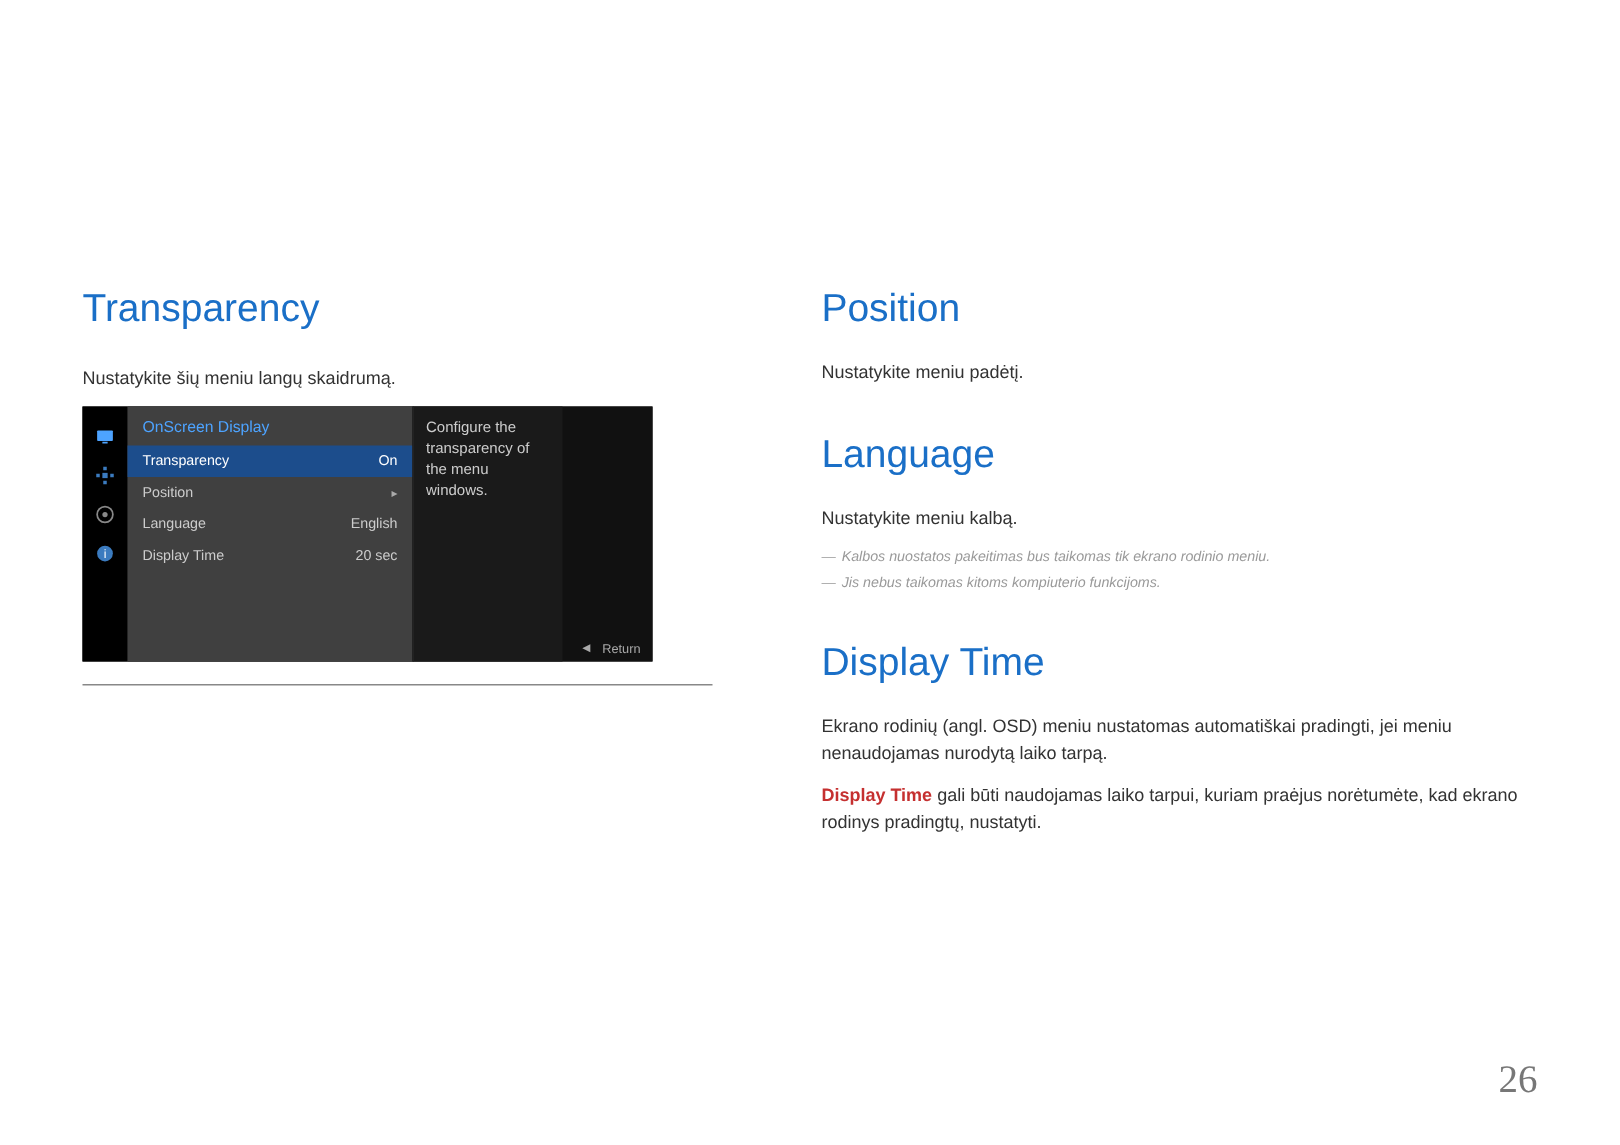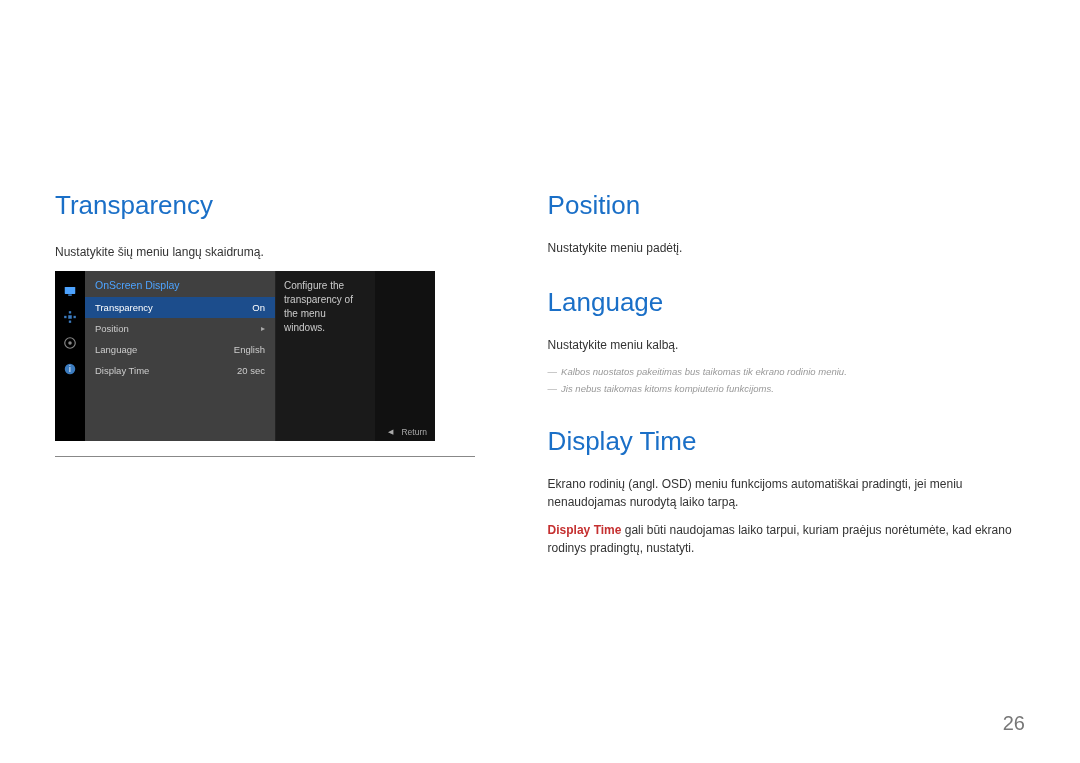--- a/index.html
+++ b/index.html
@@ -116,23 +116,24 @@
   .hr-line {
     border: none;
     border-top: 1px solid #888;
     margin: 15px 0 8px 0;
     width: 420px;
   }
   .page-num {
     position: absolute;
     right: 55px;
     bottom: 28px;
-    font-size: 20px;
+    font-size: 26px;
     color: #777;
     font-weight: 300;
+    font-family: Liberation Serif, serif;
   }
   .section { margin-bottom: 30px; }
 </style>
 </head>
 <body>
 
 <div class="page">
   <div class="col-left">
     <h1>Transparency</h1>
     <p class="body-text">Nustatykite šių meniu langų skaidrumą.</p>
@@ -208,19 +209,19 @@
 
     <div class="section">
       <h1>Language</h1>
       <p class="body-text">Nustatykite meniu kalbą.</p>
       <p class="note"><span class="dash">―</span><span>Kalbos nuostatos pakeitimas bus taikomas tik ekrano rodinio meniu.</span></p>
       <p class="note"><span class="dash">―</span><span>Jis nebus taikomas kitoms kompiuterio funkcijoms.</span></p>
     </div>
 
     <div class="section">
       <h1>Display Time</h1>
-      <p class="body-text">Ekrano rodinių (angl. OSD) meniu funkcijoms automatiškai pradingti, jei meniu nenaudojamas nurodytą laiko tarpą.</p>
+      <p class="body-text">Ekrano rodinių (angl. OSD) meniu nustatomas automatiškai pradingti, jei meniu nenaudojamas nurodytą laiko tarpą.</p>
       <p class="body-text"><span class="highlight">Display Time</span><span> gali būti naudojamas laiko tarpui, kuriam praėjus norėtumėte, kad ekrano rodinys pradingtų, nustatyti.</span></p>
     </div>
   </div>
 </div>
 
 <div class="page-num">26</div>
 
 </body></html>

